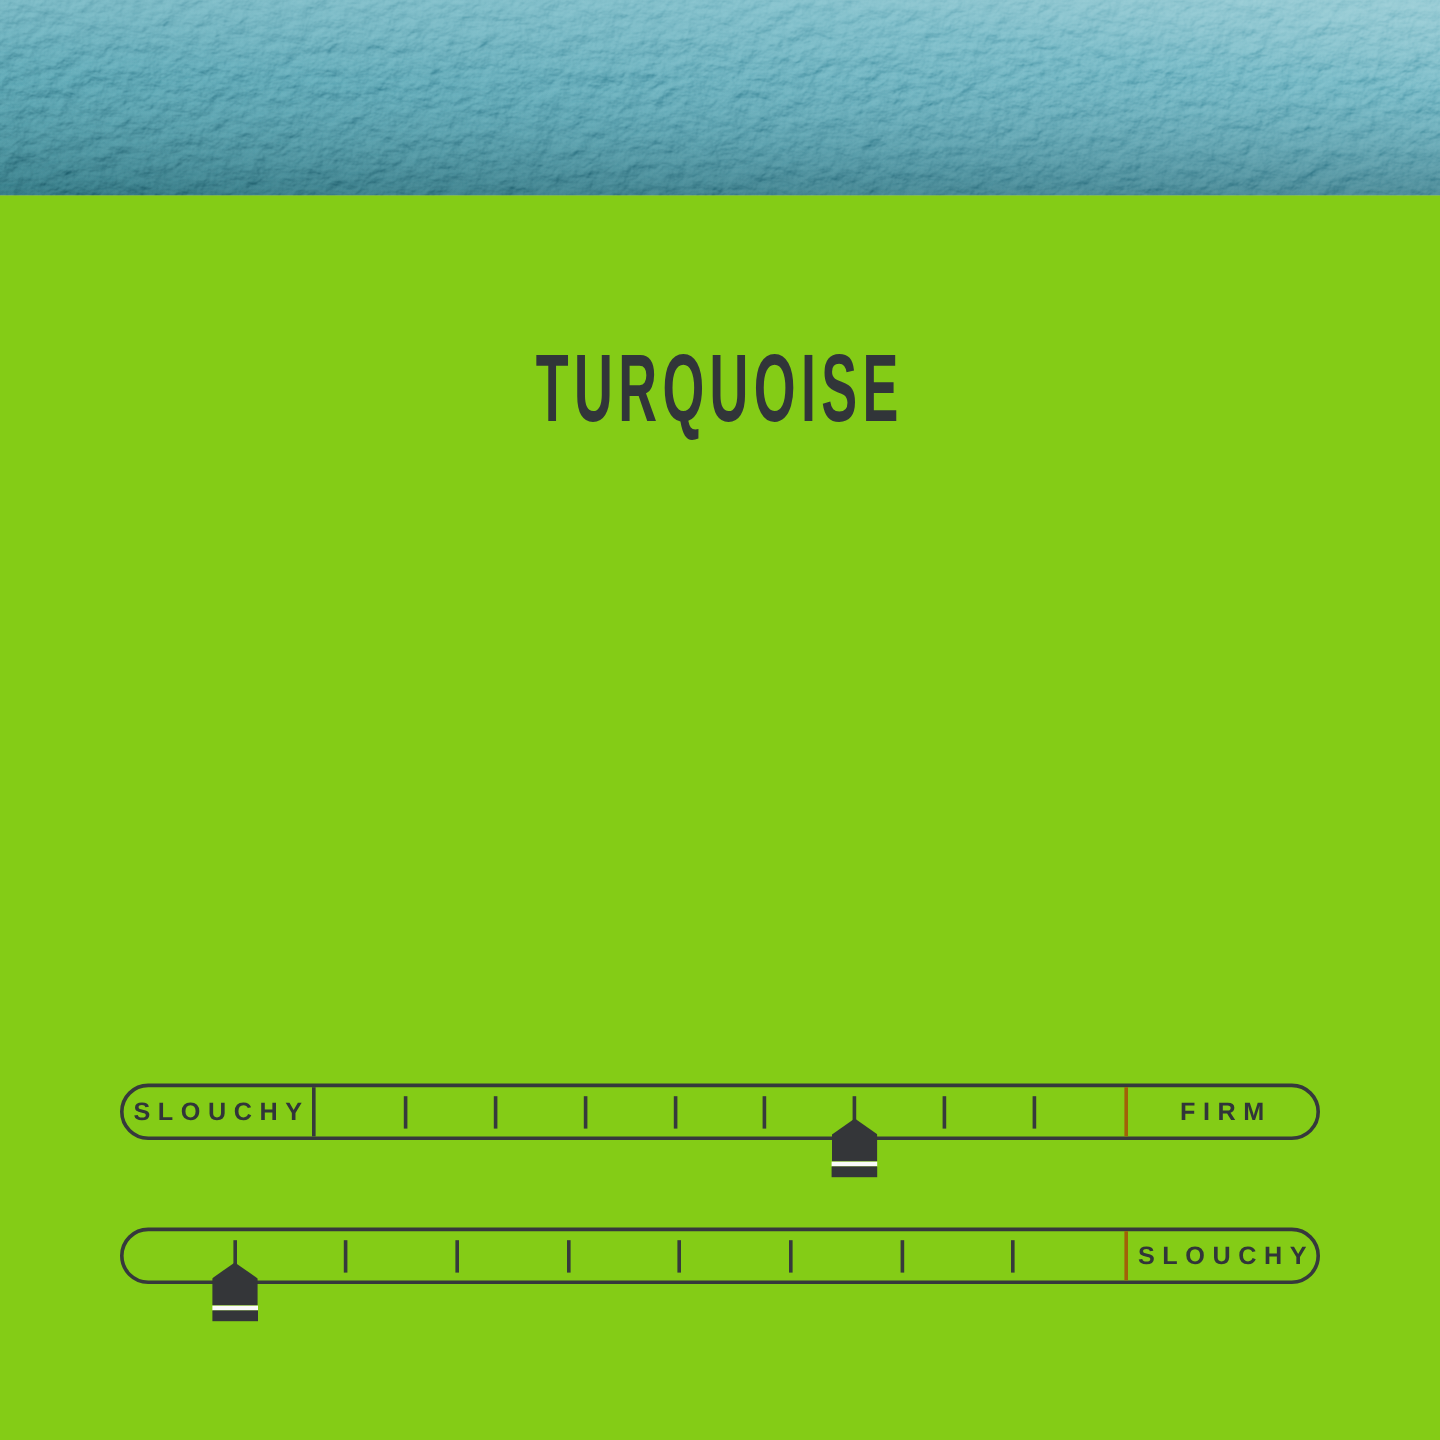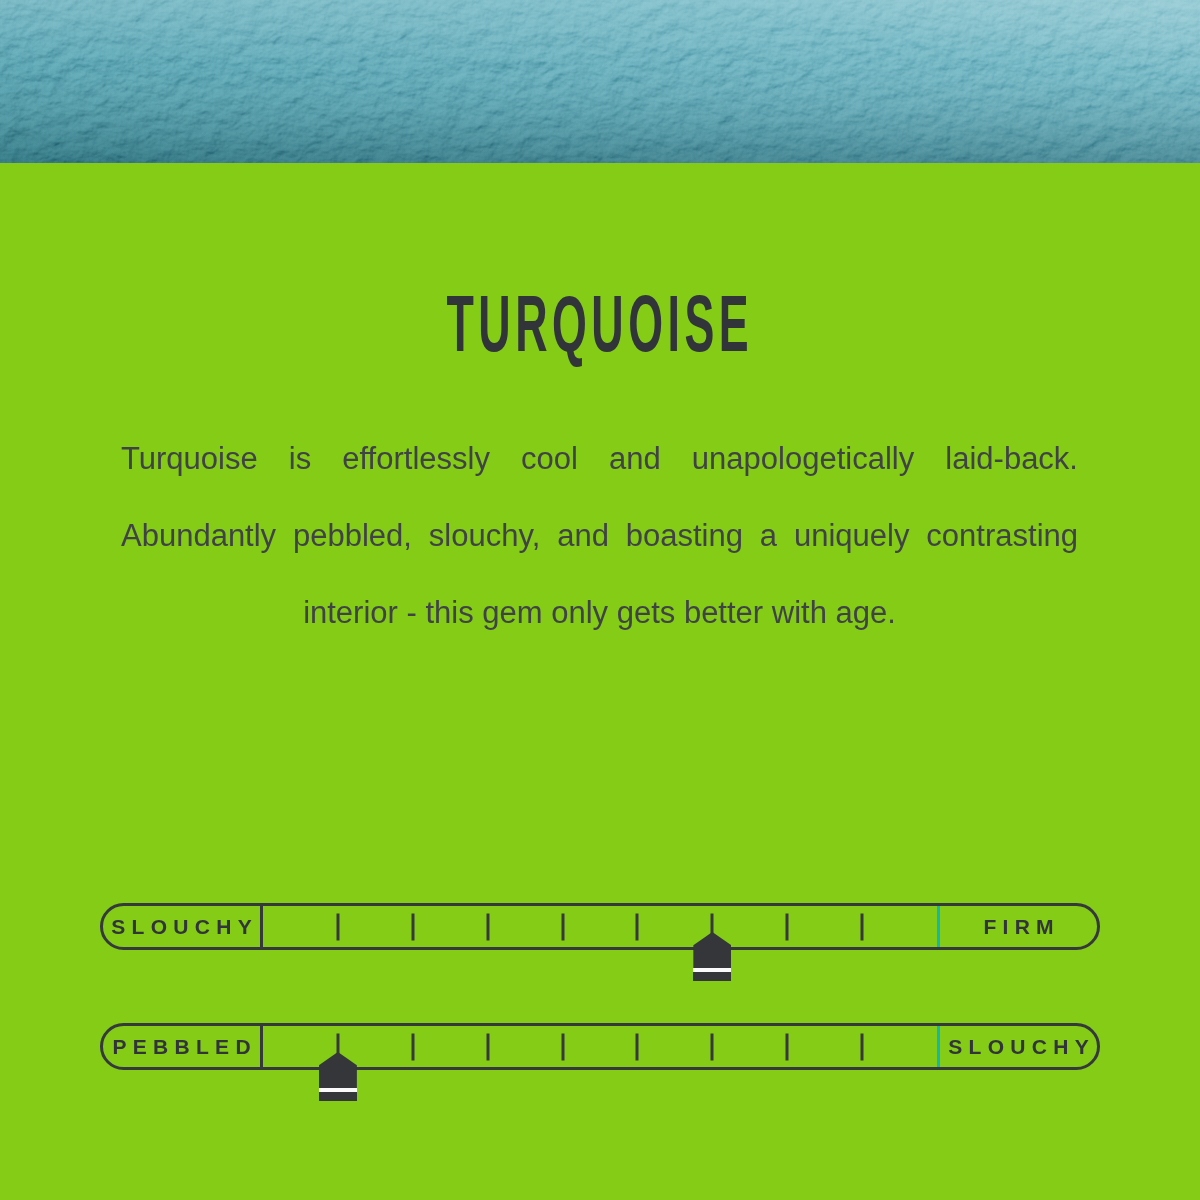--- a/index.html
+++ b/index.html
@@ -82,21 +82,21 @@
     background: transparent;
   }
   .cap {
     width: 160px;
     flex: 0 0 160px;
     display: flex;
     align-items: center;
     justify-content: center;
   }
   .cap-left  { border-right: 3px solid #36393c; }
-  .cap-right { border-left: 3px solid #14b8a6; }
+  .cap-right { border-left: 3px solid #a16207; }
   .cap-label {
     font-weight: 700;
     font-size: 21px;
     letter-spacing: 0.30em;
     margin-right: -0.30em;
     color: #313539;
     white-space: nowrap;
   }
   .mid {
     position: relative;
@@ -166,25 +166,20 @@
       <rect width="1200" height="163" filter="url(#pebble)" style="mix-blend-mode:soft-light" opacity="0.95"></rect>
       <rect width="1200" height="163" filter="url(#grain)" style="mix-blend-mode:soft-light" opacity="0.45"></rect>
       <rect width="1200" height="163" fill="url(#sheen-grad)"></rect>
     </svg>
   </div>
 
   <h1 class="title">
     <span class="squeeze">TURQUOISE</span>
   </h1>
 
-  <div class="desc">
-    <div class="line">Turquoise is effortlessly cool and unapologetically laid-back.</div>
-    <div class="line">Abundantly pebbled, slouchy, and boasting a uniquely contrasting</div>
-    <div class="line">interior - this gem only gets better with age.</div>
-  </div>
 
   <div class="scale" id="scale-0">
     <div class="track">
       <div class="cap cap-left">
         <span class="cap-label">SLOUCHY</span>
       </div>
       <div class="mid">
           <div class="tick" style="left: calc(88.8889%);"></div>
           <div class="tick" style="left: calc(77.7778%);"></div>
           <div class="tick" style="left: calc(66.6667%);"></div>
@@ -200,23 +195,20 @@
         </div>
       </div>
       <div class="cap cap-right">
         <span class="cap-label">FIRM</span>
       </div>
     </div>
   </div>
 
   <div class="scale" id="scale-1">
     <div class="track">
-      <div class="cap cap-left">
-        <span class="cap-label">PEBBLED</span>
-      </div>
       <div class="mid">
           <div class="tick" style="left: calc(88.8889%);"></div>
           <div class="tick" style="left: calc(77.7778%);"></div>
           <div class="tick" style="left: calc(66.6667%);"></div>
           <div class="tick" style="left: calc(55.5556%);"></div>
           <div class="tick" style="left: calc(44.4444%);"></div>
           <div class="tick" style="left: calc(33.3333%);"></div>
           <div class="tick" style="left: calc(22.2222%);"></div>
           <div class="tick" style="left: calc(11.1111%);"></div>
         <div class="marker" style="left: calc(11.1111%);">

